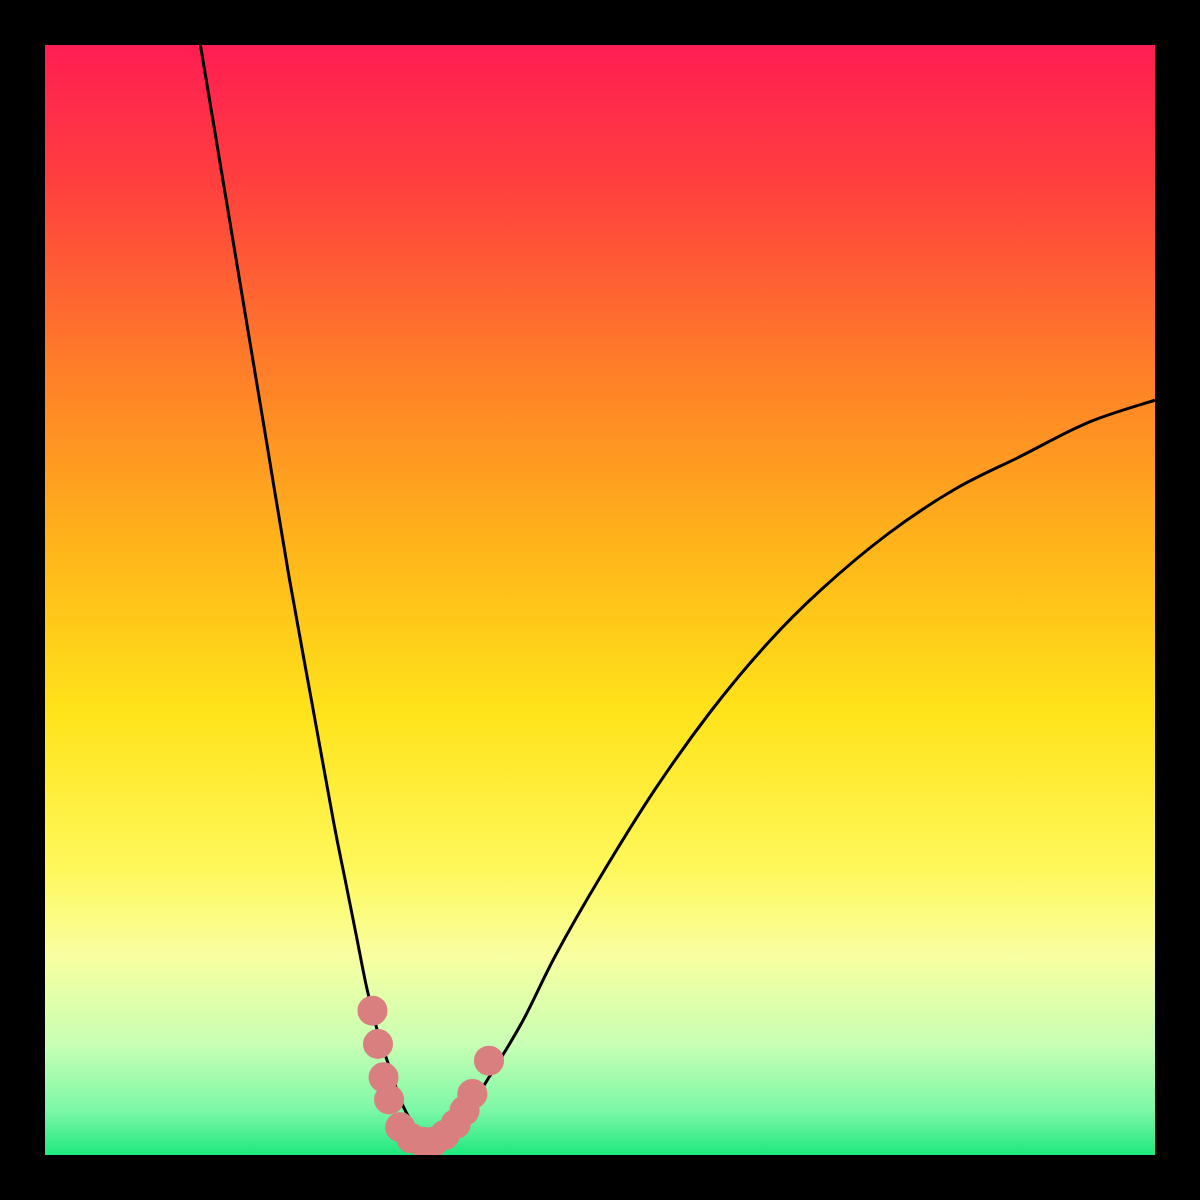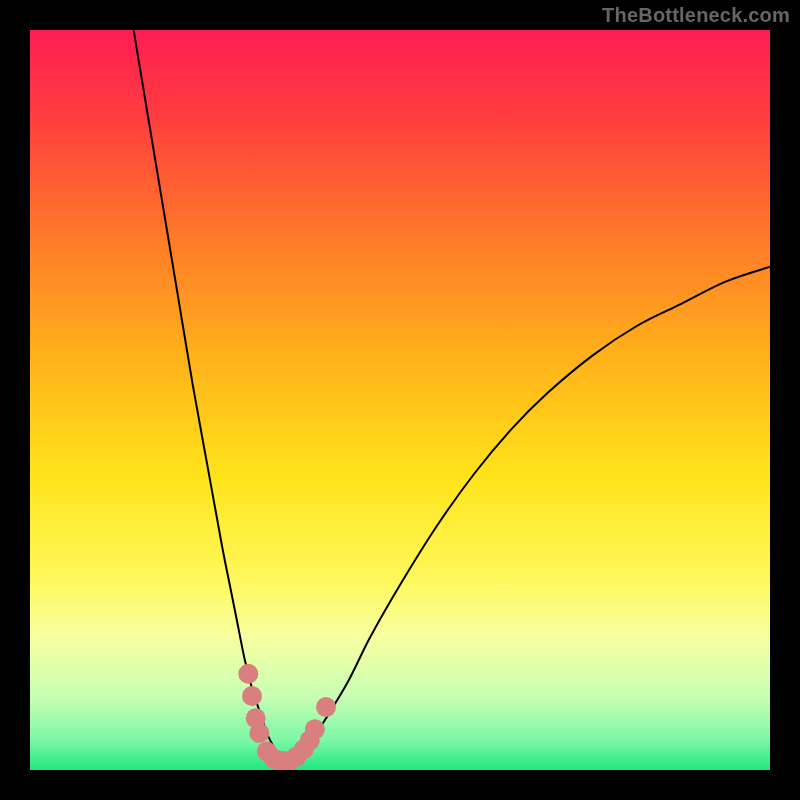--- a/index.html
+++ b/index.html
@@ -44,21 +44,20 @@
   }
   .markers-layer {
     position: absolute;
     inset: 0;
   }
 </style>
 </head>
 <body>
 
 <div class="frame">
-  <div class="watermark">TheBottleneck.com</div>
 
   <div class="plot">
     <svg class="gradient-bg" viewBox="0 0 740 740" preserveAspectRatio="none">
       <defs>
         <linearGradient id="bg-grad" x1="0" y1="0" x2="0" y2="1">
             <stop offset="0%" stop-color="#ff1d52"></stop>
             <stop offset="12%" stop-color="#ff3e3f"></stop>
             <stop offset="28%" stop-color="#ff7a2a"></stop>
             <stop offset="45%" stop-color="#ffb41a"></stop>
             <stop offset="60%" stop-color="#ffe31a"></stop>

